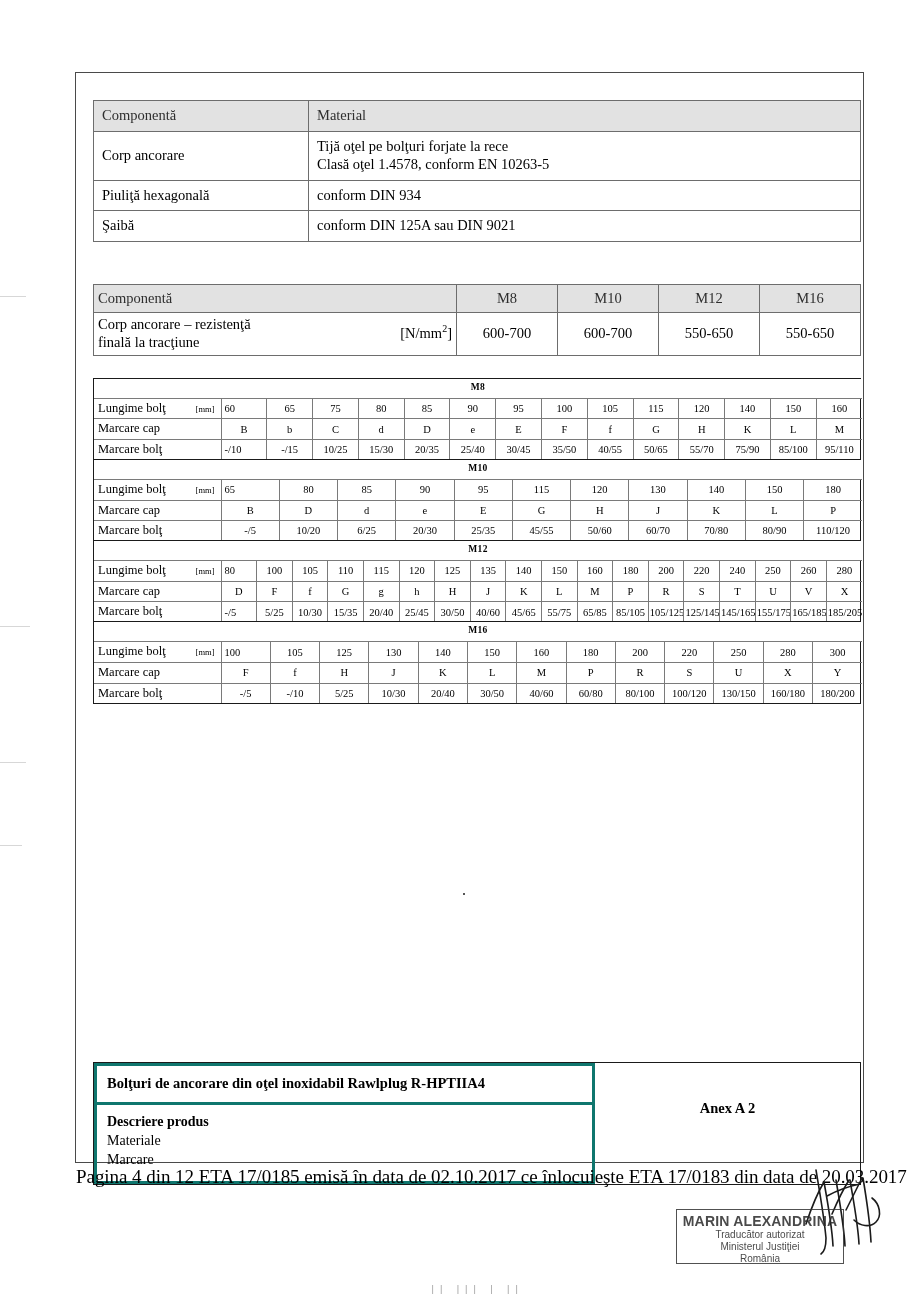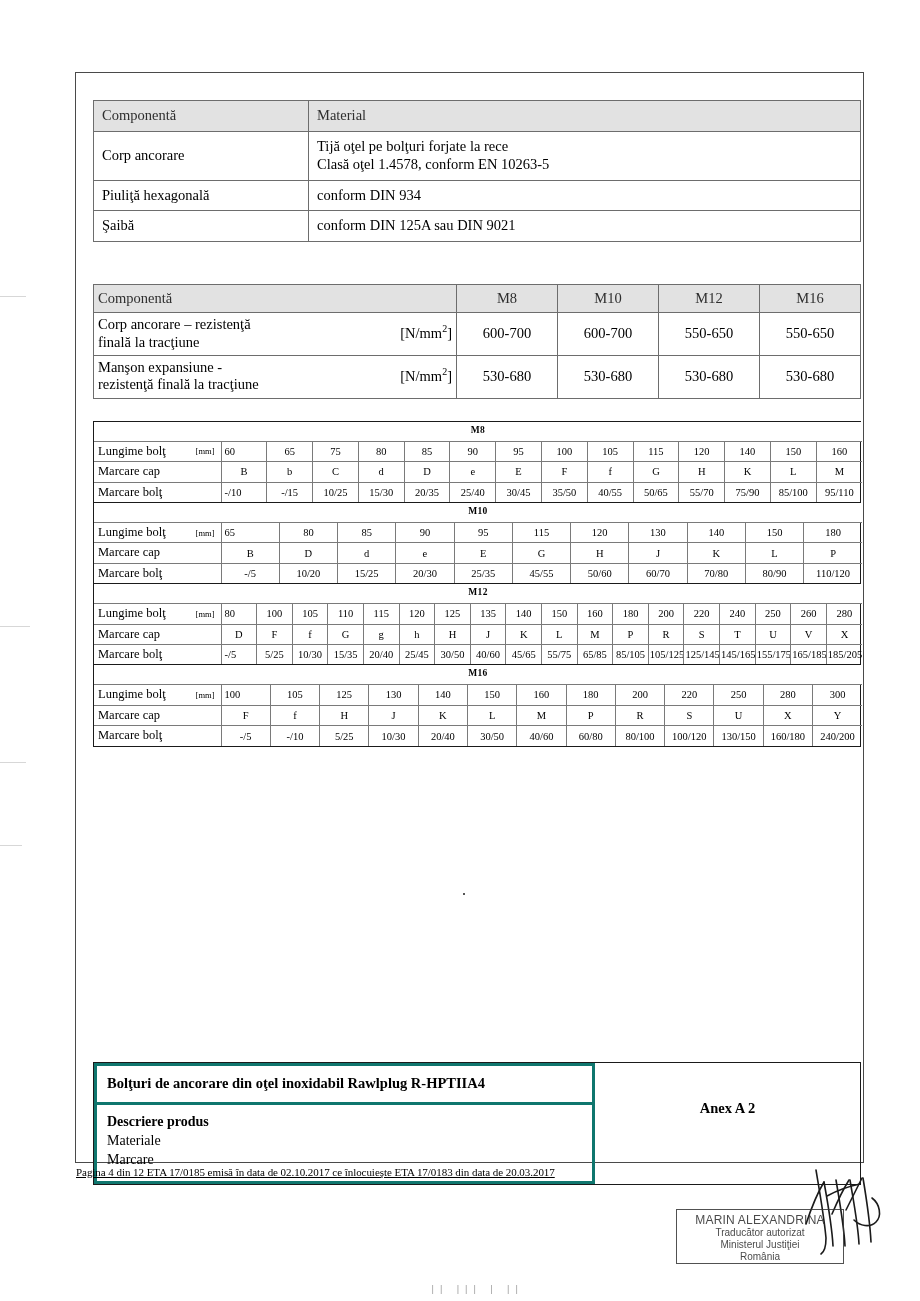--- a/index.html
+++ b/index.html
@@ -203,43 +203,42 @@
     font-size: 14.5px;
     border-left: 1px solid #3c3c3c;
   }
   .tb-right { width: 265px; }
 
   
   #footer {
     position: absolute;
     left: 76px;
     top: 1166px;
-    font-size: 11px;
+    font-size: 19px;
     font-family: "Liberation Serif", serif;
     white-space: nowrap;
     letter-spacing: -0.05px;
-    text-decoration: underline;
   }
 
   
   #stamp {
     position: absolute;
     left: 676px;
     top: 1209px;
     width: 168px;
     height: 55px;
     border: 1.3px solid #333;
     box-sizing: border-box;
     text-align: center;
     font-family: "Liberation Sans", sans-serif;
     color: #2b2b2b;
     padding-top: 3px;
     opacity: .85;
   }
-  #stamp .l1 { font-size: 12px; font-weight: normal; letter-spacing: .2px; }
+  #stamp .l1 { font-size: 14px; font-weight: bold; letter-spacing: .2px; }
   #stamp .ln { font-size: 10px; line-height: 1.18; }
 
   #signature {
     position: absolute;
     left: 780px;
     top: 1160px;
     width: 130px;
     height: 120px;
     pointer-events: none;
   }
@@ -325,28 +324,20 @@
             <td class="val">M16</td>
           </tr>
           <tr>
             <td class="lbl">Corp ancorare – rezistenţă finală la tracţiune</td>
             <td class="unit">[N/mm<sup>2</sup>]</td>
             <td class="val">600-700</td>
             <td class="val">600-700</td>
             <td class="val">550-650</td>
             <td class="val">550-650</td>
           </tr>
-          <tr>
-            <td class="lbl">Manşon expansiune - rezistenţă finală la tracţiune</td>
-            <td class="unit">[N/mm<sup>2</sup>]</td>
-            <td class="val">530-680</td>
-            <td class="val">530-680</td>
-            <td class="val">530-680</td>
-            <td class="val">530-680</td>
-          </tr>
         </tbody>
     </table>
   </div>
 
   <div class="a3-wrap">
     <div id="a3-blocks">
         <div class="a3-block">
           <table class="a3">
             <colgroup>
               <col style="width: 127px;">
@@ -468,21 +459,21 @@
                 <td>H</td>
                 <td>J</td>
                 <td>K</td>
                 <td>L</td>
                 <td class=" lastcol">P</td>
               </tr>
               <tr>
                 <td class="rowlabel"><span>Marcare bolţ</span></td>
                 <td>-/5</td>
                 <td>10/20</td>
-                <td>15/25</td>
+                <td>6/25</td>
                 <td>20/30</td>
                 <td>25/35</td>
                 <td>45/55</td>
                 <td>50/60</td>
                 <td>60/70</td>
                 <td>70/80</td>
                 <td>80/90</td>
                 <td class=" lastcol">110/120</td>
               </tr>
             </tbody>
@@ -642,21 +633,21 @@
                 <td>5/25</td>
                 <td>10/30</td>
                 <td>20/40</td>
                 <td>30/50</td>
                 <td>40/60</td>
                 <td>60/80</td>
                 <td>80/100</td>
                 <td>100/120</td>
                 <td>130/150</td>
                 <td>160/180</td>
-                <td class=" lastcol">240/200</td>
+                <td class=" lastcol">180/200</td>
               </tr>
             </tbody>
           </table>
         </div>
       </div>
   </div>
 
 </div>
 
 <div id="titleblock">

